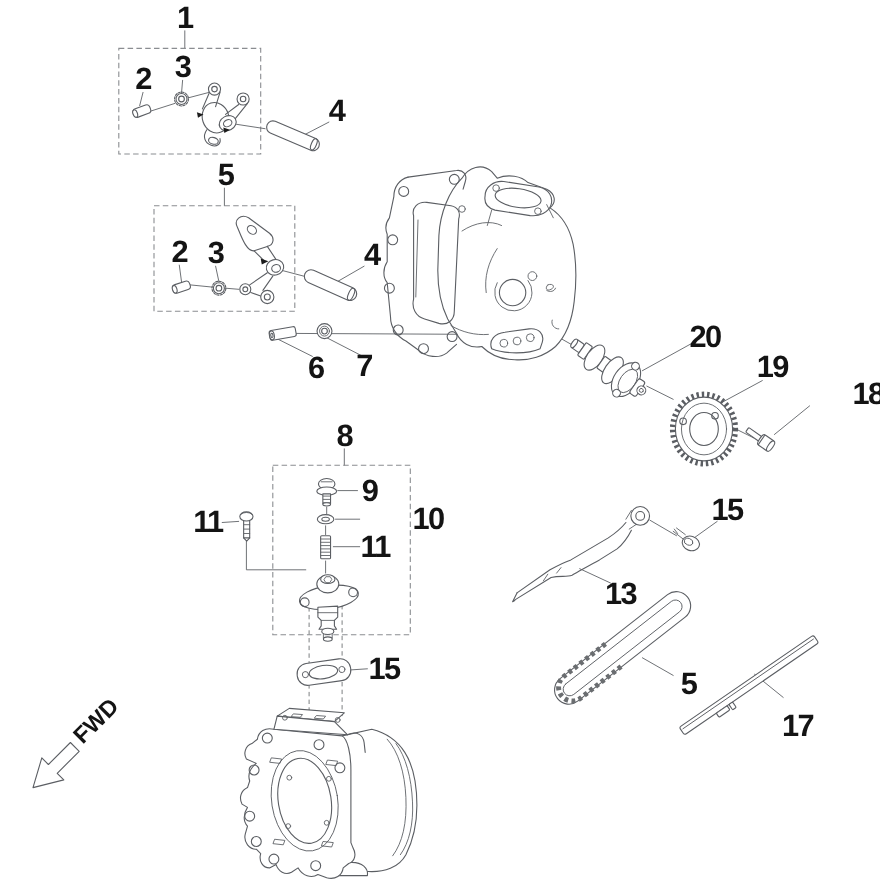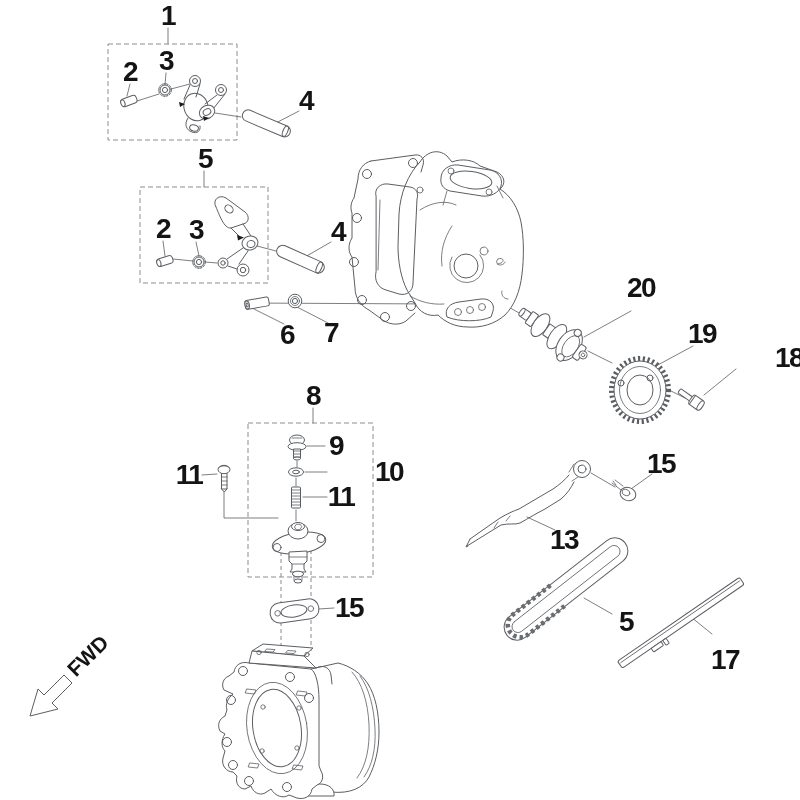--- a/index.html
+++ b/index.html
@@ -332,18 +332,18 @@
       <div class="callout" style="left: 341px; top: 472px; margin-left: 48px;">10</div>
       <div class="callout" style="left: 341px; top: 497px;">11</div>
       <div class="callout" style="left: 189px; top: 475px;">11</div>
       <div class="callout" style="left: 349px; top: 608px;">15</div>
       <div class="callout" style="left: 564px; top: 540px;">13</div>
       <div class="callout" style="left: 661px; top: 464px;">15</div>
       <div class="callout" style="left: 626px; top: 622px;">5</div>
       <div class="callout" style="left: 725px; top: 660px;">17</div>
       <div class="callout" style="left: 745px; top: 358px; margin-left: 44px;">18</div>
       <div class="callout" style="left: 702px; top: 334px; text-align: center;">19</div>
-      <div class="callout" style="left: 641px; top: 288px;">20</div>
+      <div class="callout" style="left: 641px; top: 306px;">20</div>
     </div>
 
 <div class="fwd-label">FWD</div>
 
 </div>
 
 </body></html>

